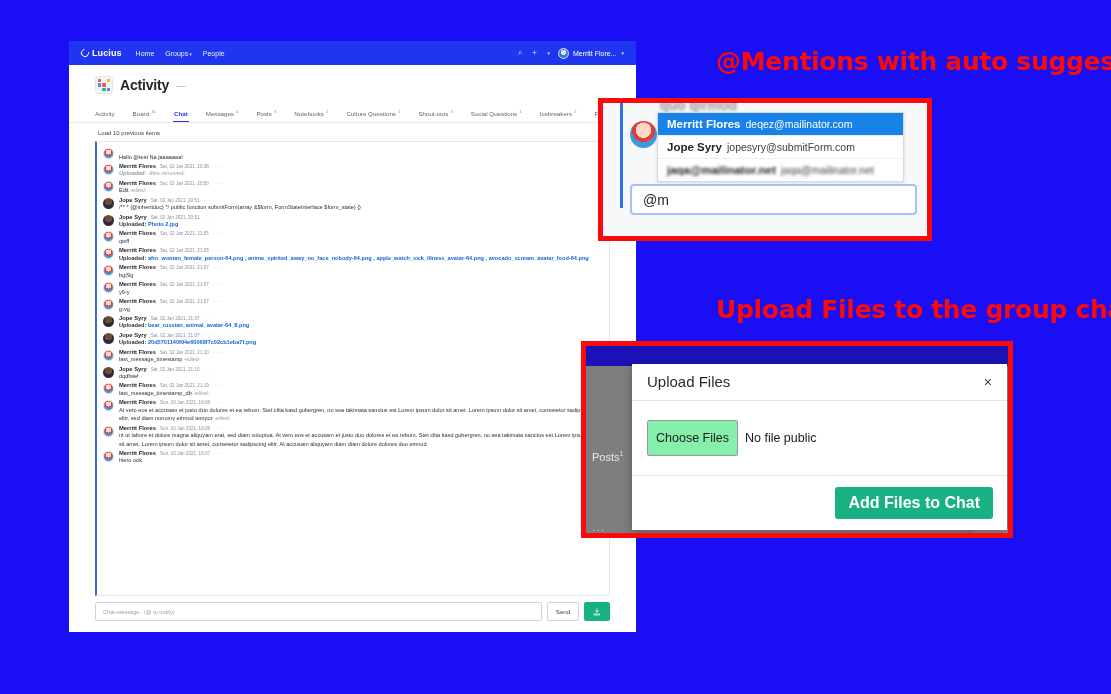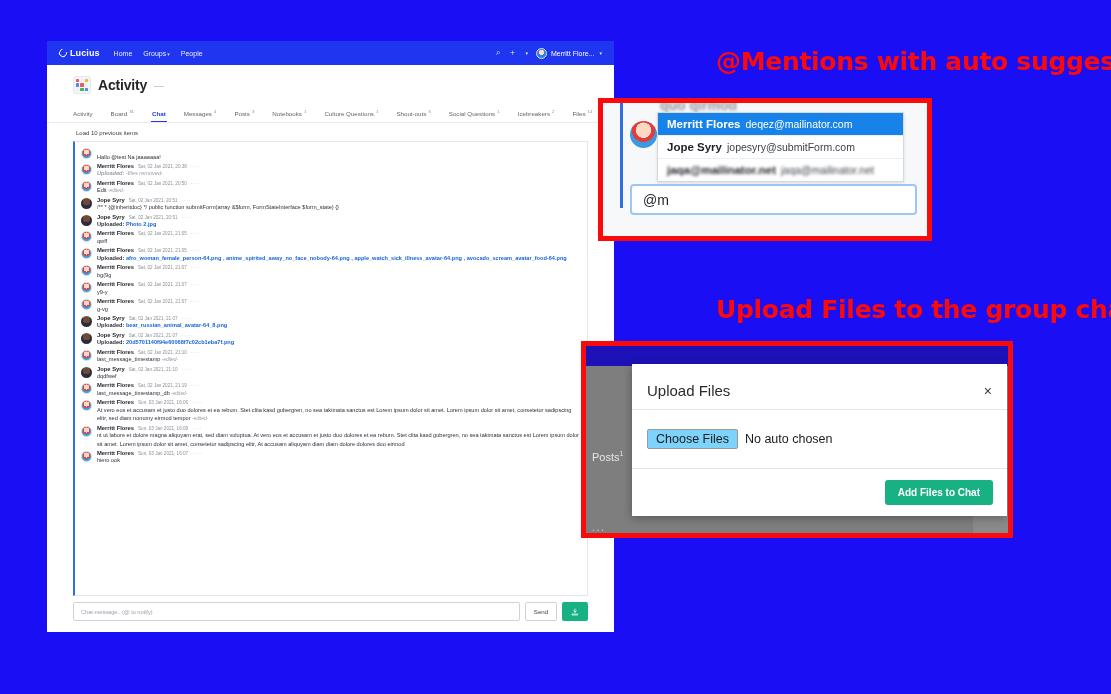--- a/index.html
+++ b/index.html
@@ -6,21 +6,21 @@
   html, body {
     width: 1111px; height: 694px;
     overflow: hidden;
     font-family: "Liberation Sans", sans-serif;
   }
   body { background: #1a0ef5; position: relative; }
 
   
   #app-window {
     position: absolute;
-    left: 47px; top: 41px;
+    left: 69px; top: 41px;
     width: 567px; height: 591px;
     background: #ffffff;
     overflow: hidden;
   }
 
   
   .navbar {
     height: 24px;
     background: #1f35ef;
     display: flex; align-items: center;
@@ -227,37 +227,37 @@
   .uz-bg-text sup { font-size: 7px; }
   .uz-bg-dots { position: absolute; left: 6px; top: 175px; font-size: 11px; color: #cfcfcf; letter-spacing: 1.5px; }
   .uz-right-edge { position: absolute; right: 0; top: 20px; bottom: 0; width: 35px; background: #8a8a8a; }
   .uz-modal {
     position: absolute; left: 46px; top: 18px; right: 1px;
     background: #ffffff;
     box-shadow: 0 2px 9px rgba(0,0,0,.3);
   }
   .uz-head {
     display: flex; align-items: center;
-    padding: 18px 15px 10px 15px;
+    padding: 9px 15px 10px 15px;
     border-bottom: 1px solid #e5e5e5;
   }
   .uz-title { font-size: 15px; color: #2b2b2b; }
   .uz-close { margin-left: auto; font-size: 14px; color: #3a3a3a; cursor: pointer; line-height: 1; }
   .uz-body { padding: 19px 15px 19px 15px; border-bottom: 1px solid #e5e5e5; }
   .uz-file-row { display: flex; align-items: center; gap: 7px; }
   .uz-choose {
-    background: #7dd3fc; border: 1px solid #9a9a9a; border-radius: 2px;
-    padding: 2px 8px; font-size: 12.5px; color: #1b1b1b; cursor: pointer;
+    background: #86efac; border: 1px solid #9a9a9a; border-radius: 2px;
+    padding: 10px 8px; font-size: 12.5px; color: #1b1b1b; cursor: pointer;
   }
   .uz-nofile { font-size: 12.5px; color: #1b1b1b; }
   .uz-foot { padding: 11px 14px; display: flex; justify-content: flex-end; }
   .uz-add {
     background: #18b184; color: #ffffff;
     border: none; border-radius: 3px;
-    padding: 7px 13px; font-size: 10px; font-weight: bold;
+    padding: 7px 13px; font-size: 16px; font-weight: bold;
     cursor: pointer;
   }
 
   
   #connectors { position: absolute; left: 0; top: 0; width: 1111px; height: 694px; pointer-events: none; }
 </style>
 </head>
 <body>
 
 <svg id="connectors">
@@ -599,20 +599,20 @@
   <div class="uz-bg-dots">...</div>
 
   <div class="uz-modal">
     <div class="uz-head">
       <div class="uz-title">Upload Files</div>
       <div class="uz-close">×</div>
     </div>
     <div class="uz-body">
       <div class="uz-file-row">
         <div class="uz-choose">Choose Files</div>
-        <div class="uz-nofile">No auto chosen</div>
+        <div class="uz-nofile">No file public</div>
       </div>
     </div>
     <div class="uz-foot">
       <button class="uz-add">Add Files to Chat</button>
     </div>
   </div>
 </div>
 
 </body></html>

